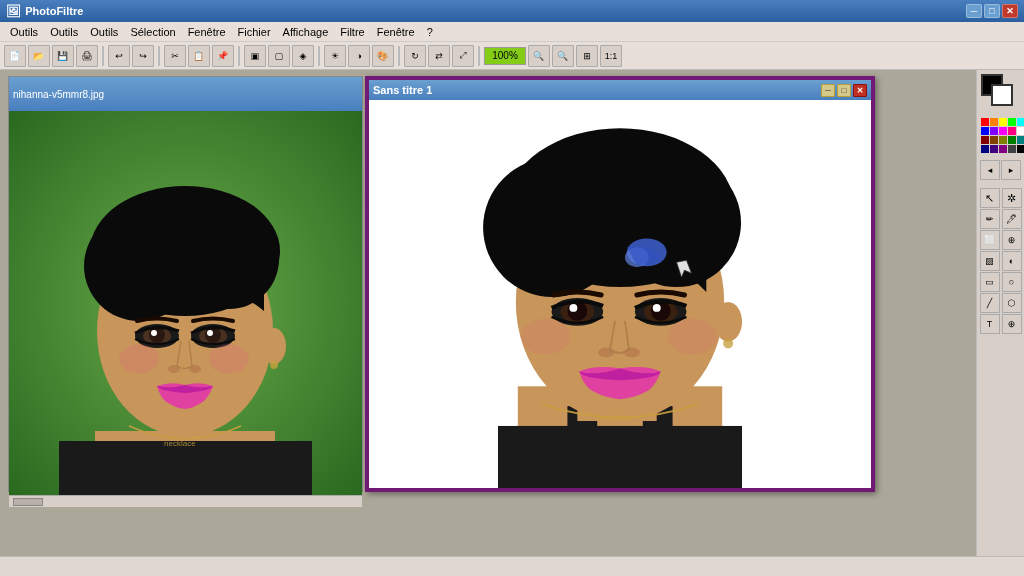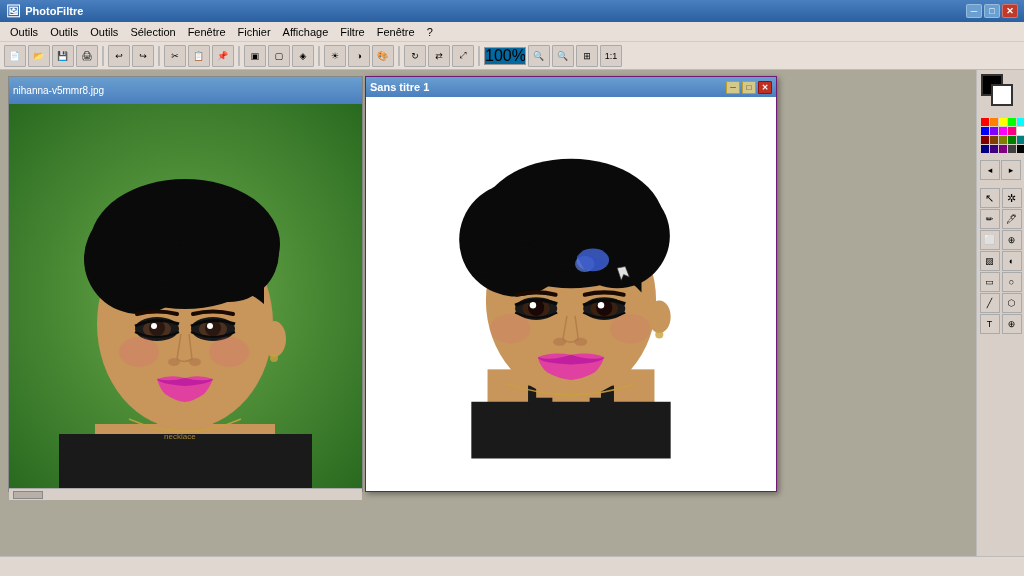--- a/index.html
+++ b/index.html
@@ -78,22 +78,22 @@
       width: 2px; height: 20px;
       background: #bbb;
       margin: 0 2px;
     }
     .toolbar-zoom {
       display: flex; align-items: center; gap: 2px;
     }
     .zoom-input {
       width: 42px; height: 18px;
       border: 1px solid #999;
-      background: #0369a1;
-      font-size: 16px;
+      background: #84cc16;
+      font-size: 10px;
       text-align: center;
     }
 
     
     #main-area {
       display: flex;
       height: calc(576px - 22px - 20px - 28px - 20px);
       background: #aca899;
     }
 
@@ -109,36 +109,36 @@
       position: absolute;
       left: 8px;
       top: 6px;
       width: 355px;
       height: 416px;
       border: 1px solid #888;
       background: white;
     }
     #window-left-titlebar {
       background: linear-gradient(to bottom, #6a9fd0, #4a7fbf);
-      height: 27px;
+      height: 34px;
       display: flex;
       align-items: center;
       padding: 0 4px;
       color: white;
       font-size: 10px;
     }
 
     
     #window-right {
       position: absolute;
       left: 365px;
       top: 6px;
-      width: 412px;
+      width: 510px;
       height: 416px;
-      border: 1px solid #701a75;
+      border: 4px solid #701a75;
       background: #14b8a6;
       box-shadow: 2px 2px 6px rgba(0,0,0,0.4);
     }
     #window-right-titlebar {
       background: linear-gradient(to bottom, #6a9fd0, #4a7fbf);
       height: 20px;
       display: flex;
       align-items: center;
       padding: 0 4px;
       color: white;

